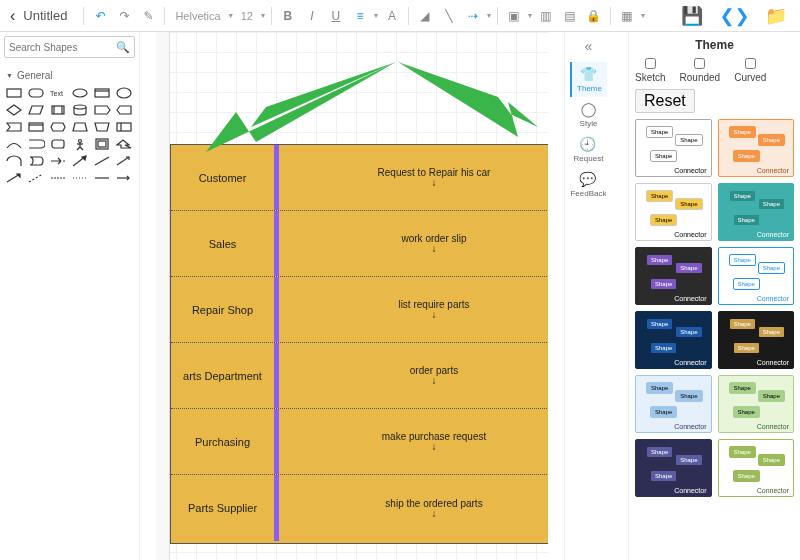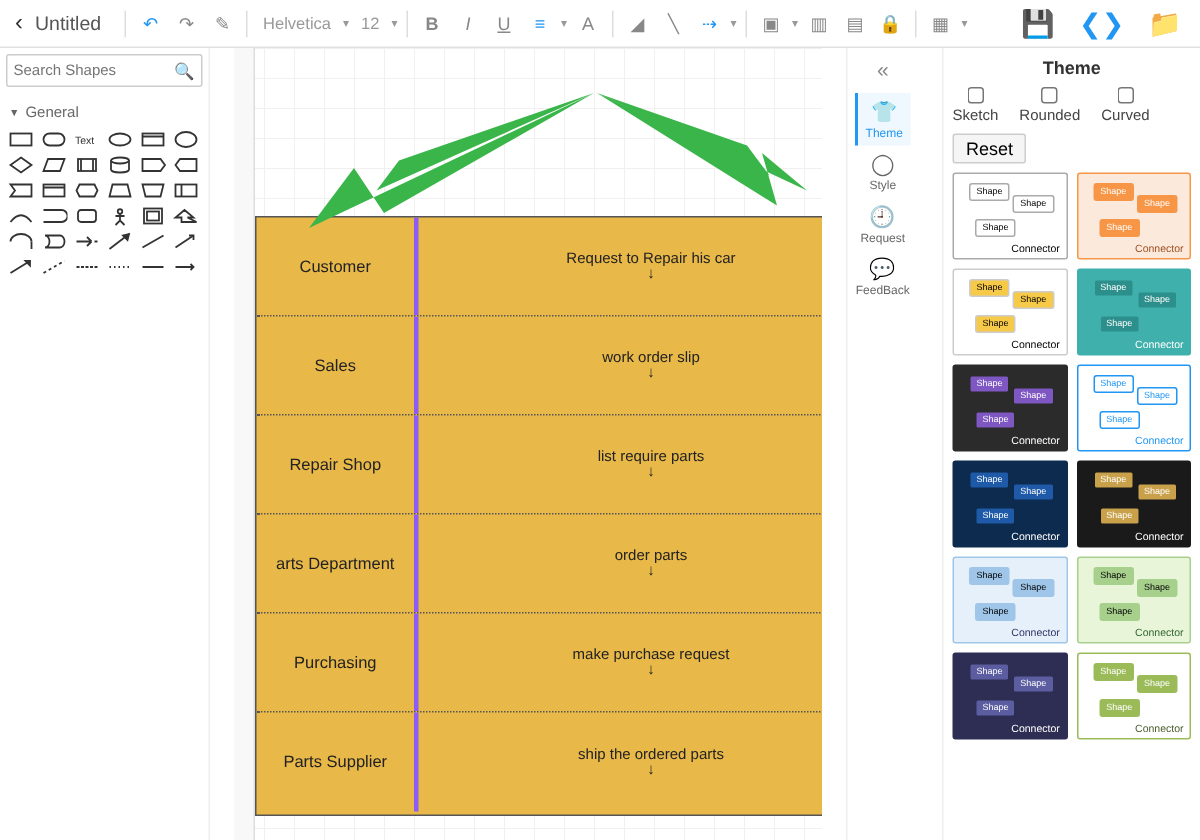--- a/index.html
+++ b/index.html
@@ -32,41 +32,41 @@
   .shape svg { width: 18px; height: 14px; stroke: #333; stroke-width: 1.2; fill: none; }
   .cat-item { font-size: 10px; color: #666; padding: 4px 2px; display: flex; align-items: center; gap: 4px; }
   .cat-item::before { content: "▶"; font-size: 7px; color: #666; }
 
   
   .canvas-wrap { flex: 1; background: #fff; background-image: linear-gradient(#f0f0f0 1px, transparent 1px), linear-gradient(90deg, #f0f0f0 1px, transparent 1px); background-size: 20px 20px; position: relative; overflow: hidden; }
   .ruler-v { position: absolute; left: 0; top: 0; bottom: 0; width: 14px; background: #f8f8f8; border-right: 1px solid #ddd; }
   .swimlane { position: absolute; left: 14px; top: 112px; width: 420px; height: 400px; background: #e8b848; border: 1px solid #555; }
   .lane { height: 66px; border-bottom: 1px dotted #555; display: flex; }
   .lane:last-child { border-bottom: none; }
-  .lane-title { width: 108px; border-right: 3px solid #8b5cf6; display: flex; align-items: center; justify-content: center; font-size: 11px; color: #222; text-align: center; }
+  .lane-title { width: 108px; border-right: 5px solid #8b5cf6; display: flex; align-items: center; justify-content: center; font-size: 11px; color: #222; text-align: center; }
   .lane-body { flex: 1; display: flex; flex-direction: column; align-items: center; justify-content: center; font-size: 10px; color: #222; position: relative; }
   .lane-body .arr { font-size: 10px; line-height: 1; }
 
   
   .anno-arrow { position: absolute; pointer-events: none; }
 
   
   .mini-panel { width: 48px; border-left: 1px solid #eee; display: flex; flex-direction: column; align-items: center; padding-top: 6px; gap: 8px; }
   .mini-collapse { font-size: 14px; color: #888; }
   .mini-item { display: flex; flex-direction: column; align-items: center; font-size: 8px; color: #666; gap: 2px; padding: 4px 0; cursor: pointer; width: 100%; }
   .mini-item.active { color: #2196f3; border-left: 2px solid #2196f3; background: #f0f8ff; }
   .mini-item .mi-icon { font-size: 14px; }
 
   
   .rightpanel { width: 172px; border-left: 1px solid #eee; padding: 6px; overflow-y: auto; }
   .rightpanel h4 { font-size: 12px; font-weight: bold; text-align: center; color: #333; margin-bottom: 6px; }
   .opts { display: flex; flex-wrap: wrap; gap: 6px 14px; margin-bottom: 6px; }
   .opts label { font-size: 10px; color: #444; display: flex; align-items: center; gap: 3px; flex-direction: column; }
   .opts input[type=checkbox] { width: 11px; height: 11px; }
-  .reset { font-size: 12px; padding: 2px 8px; border: 1px solid #ccc; background: #f5f5f5; border-radius: 2px; cursor: pointer; }
+  .reset { font-size: 16px; padding: 2px 8px; border: 1px solid #ccc; background: #f5f5f5; border-radius: 2px; cursor: pointer; }
   .themes-grid { display: grid; grid-template-columns: 1fr 1fr; gap: 6px; margin-top: 6px; }
   .theme-thumb { height: 58px; border: 1px solid #ccc; border-radius: 2px; position: relative; display: flex; align-items: center; justify-content: center; cursor: pointer; }
   .theme-thumb .node { position: absolute; font-size: 6px; padding: 2px 4px; border-radius: 2px; }
   .theme-thumb .n1 { top: 6px; left: 10px; }
   .theme-thumb .n2 { top: 14px; right: 8px; }
   .theme-thumb .n3 { bottom: 14px; left: 14px; }
   .theme-thumb .cap { position: absolute; bottom: 2px; right: 4px; font-size: 7px; }
 </style>
 </head>
 <body>

